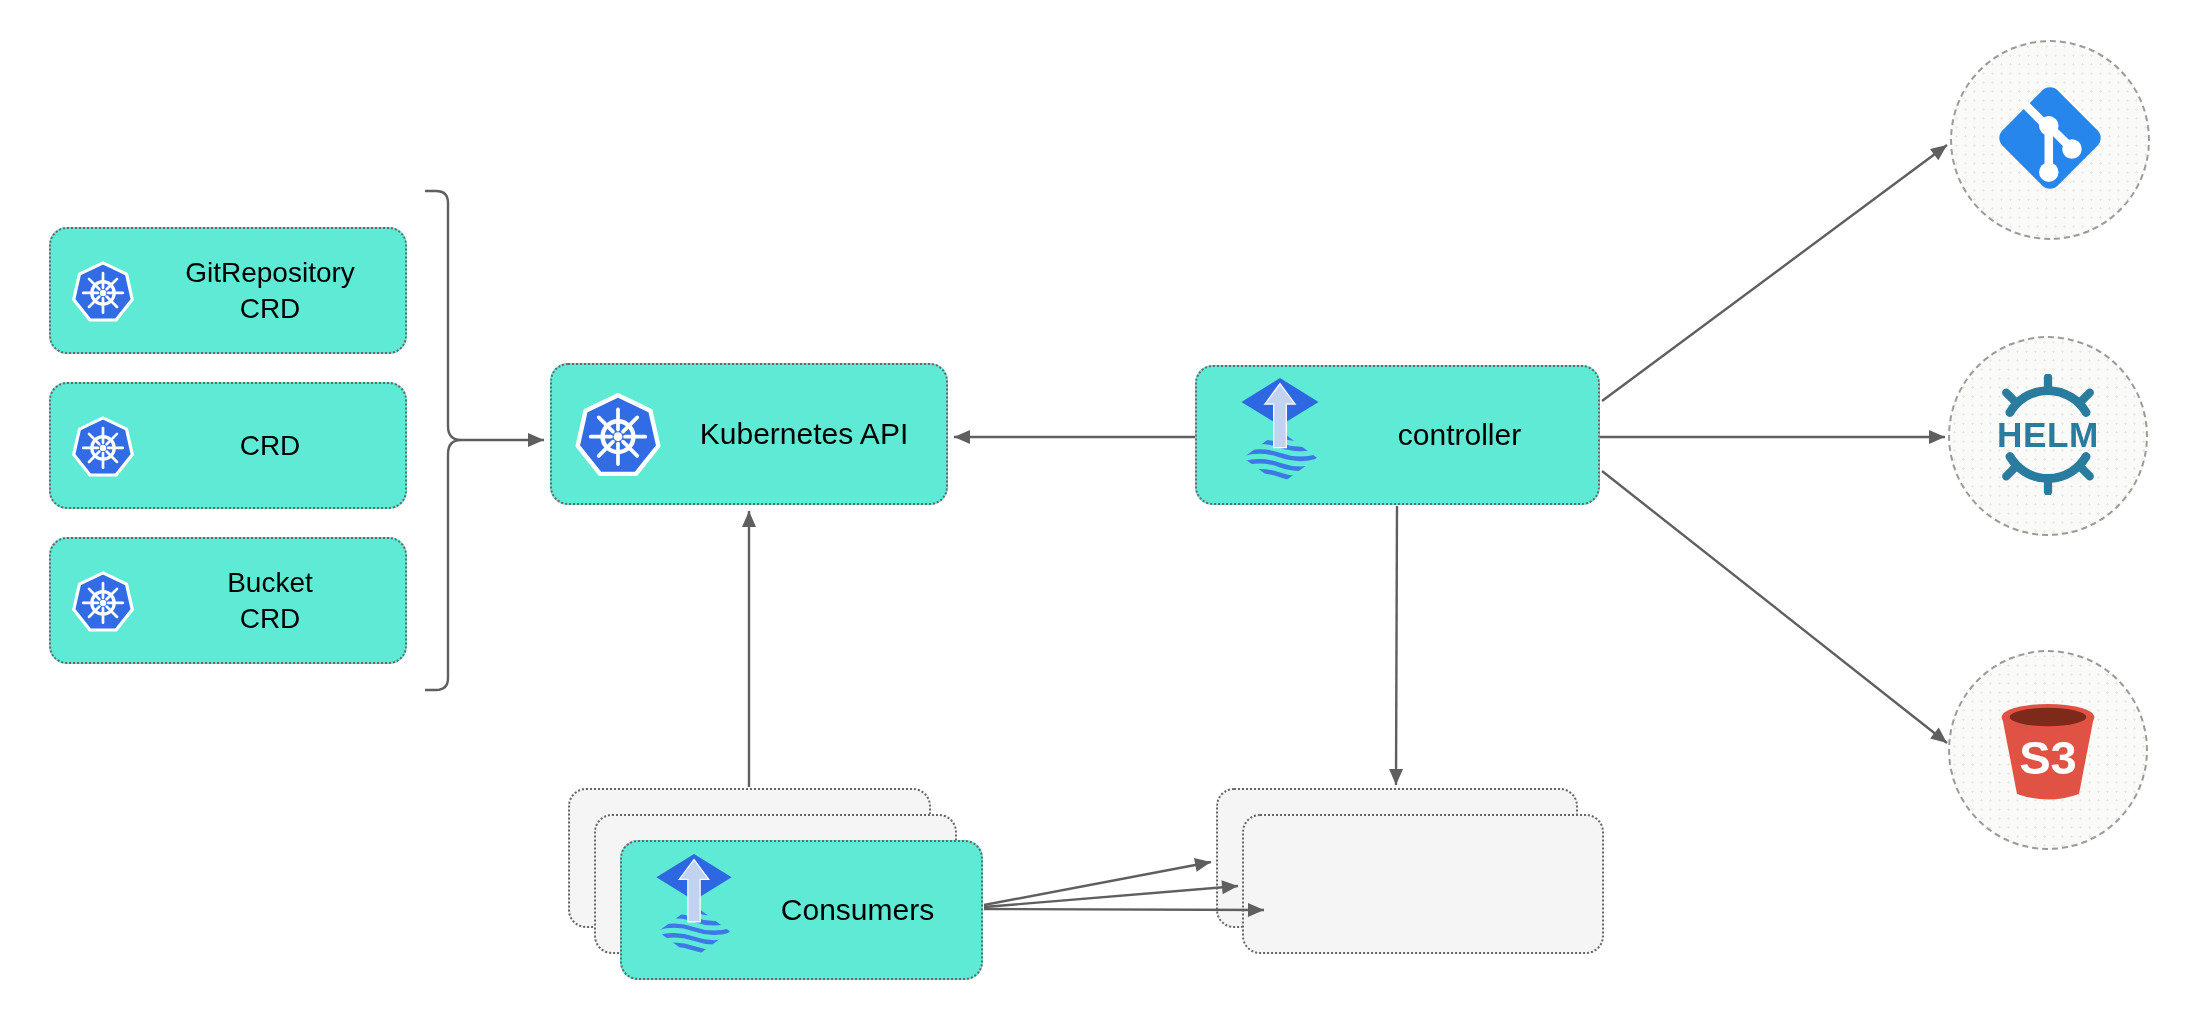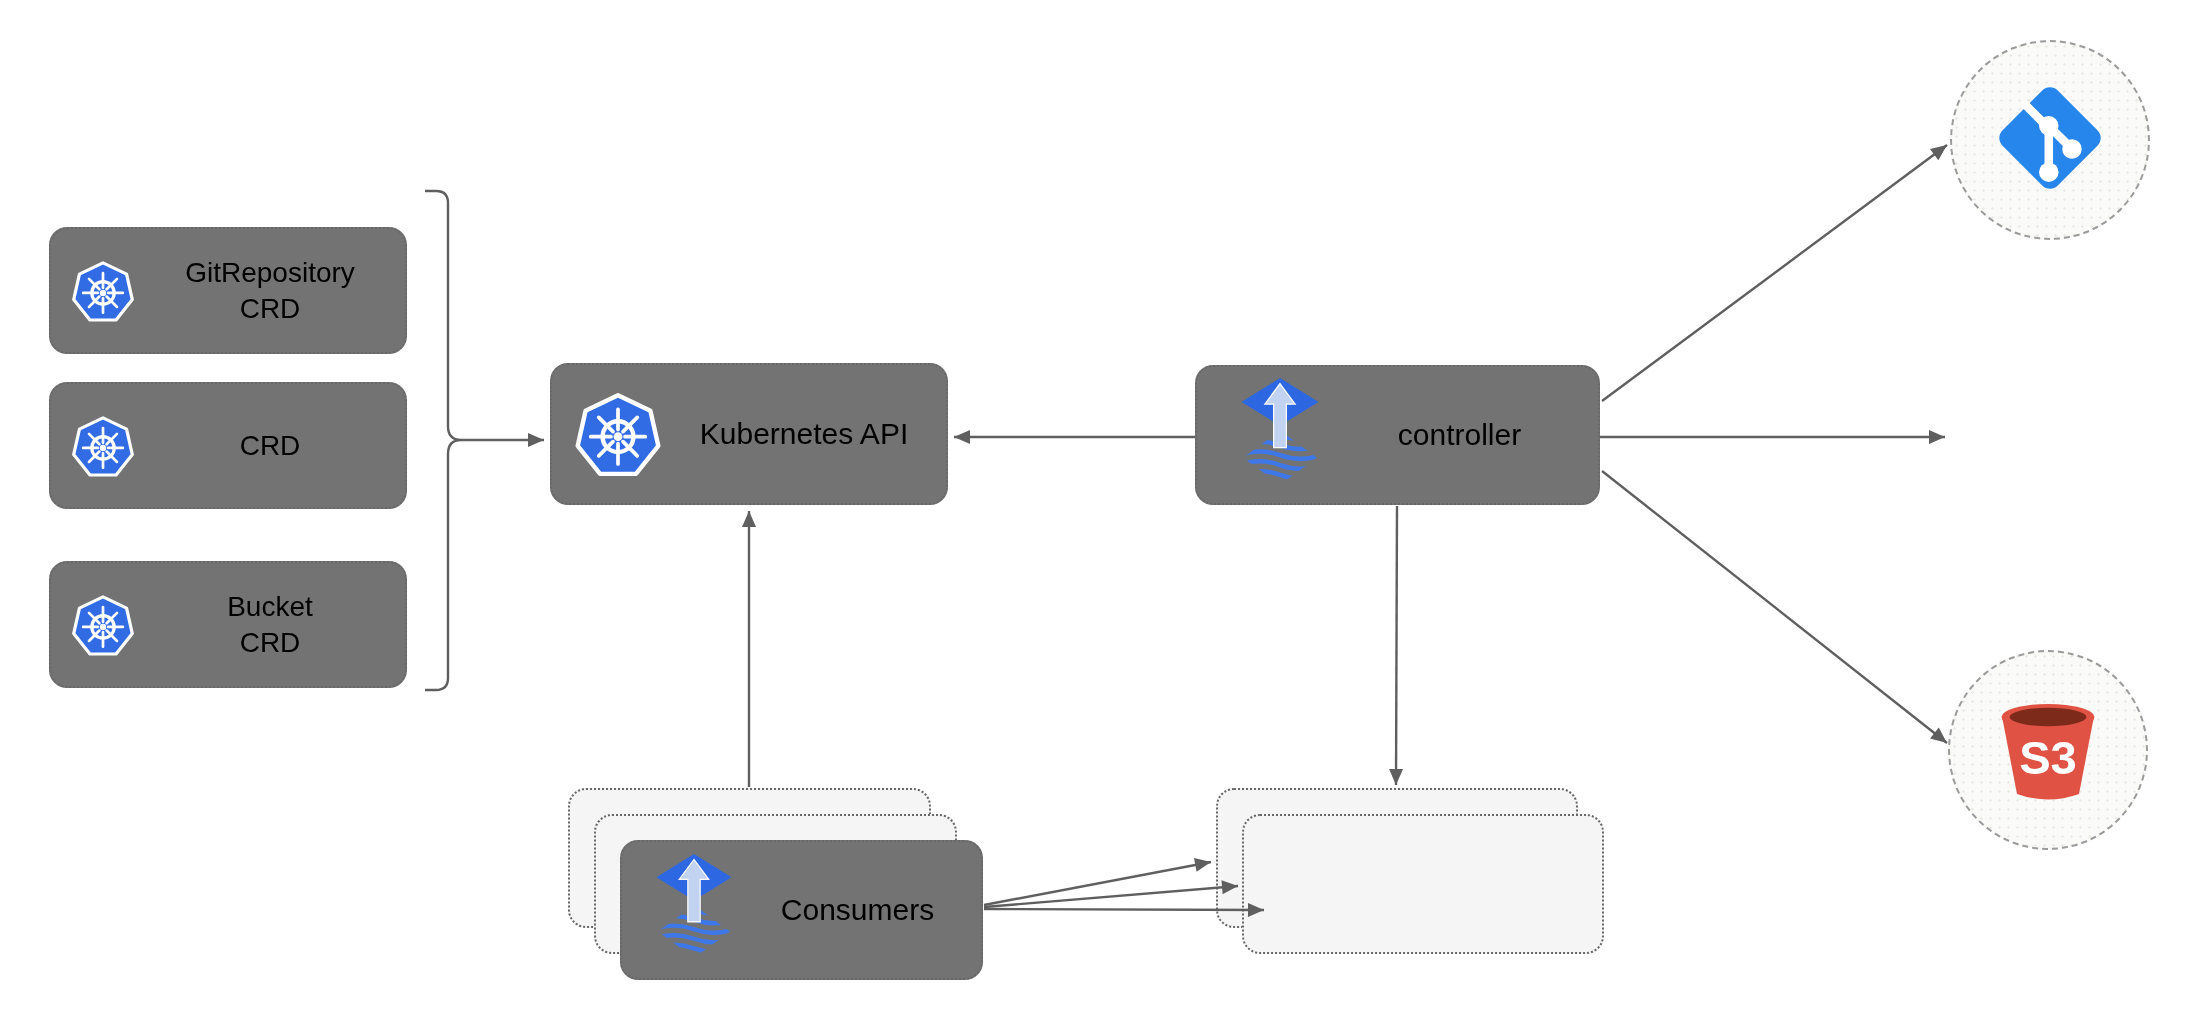--- a/index.html
+++ b/index.html
@@ -5,21 +5,21 @@
   html,body{margin:0;padding:0;background:#ffffff;}
   .canvas{
     position:relative;
     width:2196px;height:1030px;
     background:#ffffff;
     font-family:"Liberation Sans", sans-serif;
     overflow:hidden;
   }
   .node{
     position:absolute;
-    background:#737373;
+    background:#5eead4;
     border:2.5px dotted #676767;
     border-radius:18px;
     box-sizing:border-box;
     display:flex;
     align-items:center;
   }
   .node .icon-wrap{flex:0 0 auto;display:flex;align-items:center;justify-content:center;}
   .node .label{
     flex:1 1 auto;
     text-align:center;
@@ -122,21 +122,21 @@
     <span class="icon-wrap">
       <svg width="64" height="64" viewBox="0 0 100 100">
           <use href="#k8s-icon"></use>
         </svg>
     </span>
     <div class="label">
       <div>CRD</div>
     </div>
   </div>
 
-  <div class="node" style="left:49px;top:561px;width:358px;height:127px;padding-left:20px;">
+  <div class="node" style="left:49px;top:537px;width:358px;height:127px;padding-left:20px;">
     <span class="icon-wrap">
       <svg width="64" height="64" viewBox="0 0 100 100">
           <use href="#k8s-icon"></use>
         </svg>
     </span>
     <div class="label">
       <div>Bucket</div>
       <div>CRD</div>
     </div>
   </div>
@@ -180,20 +180,39 @@
   <div class="stack-ghost" style="left:1242px;top:814px;width:362px;height:140px;"></div>
 
   <div class="endpoint-circle" style="left:1950px;top:40px;">
     <span>
       <svg width="122" height="122" viewBox="0 0 100 100">
           <use href="#git-icon-g"></use>
         </svg>
     </span>
   </div>
 
+  <div class="endpoint-circle" style="left:1948px;top:336px;">
+    <span>
+      <svg width="132" height="121" viewBox="0 0 120 110">
+        <g stroke="#2a7c9e" fill="none" stroke-linecap="round">
+          <path d="M25.4,35 A40,40 0 0 1 94.6,35" stroke-width="8"></path>
+          <path d="M25.4,75 A40,40 0 0 0 94.6,75" stroke-width="8"></path>
+          <g stroke-width="7.5">
+            <line x1="60" y1="15" x2="60" y2="3"></line>
+            <line x1="31.7" y1="26.7" x2="22" y2="17"></line>
+            <line x1="88.3" y1="26.7" x2="98" y2="17"></line>
+            <line x1="60" y1="95" x2="60" y2="107"></line>
+            <line x1="31.7" y1="83.3" x2="22" y2="93"></line>
+            <line x1="88.3" y1="83.3" x2="98" y2="93"></line>
+          </g>
+        </g>
+        <text x="60" y="66" text-anchor="middle" fill="#2a7c9e" font-family="Liberation Sans, sans-serif" font-size="32" font-weight="bold" letter-spacing="0.5">HELM</text>
+      </svg>
+    </span>
+  </div>
 
   <div class="endpoint-circle" style="left:1948px;top:650px;">
     <span>
       <svg width="124" height="124" viewBox="0 0 100 100">
         <path d="M13,25 L25,87 Q50,96 75,87 L87,25 Z" fill="#e05243"></path>
         <ellipse cx="50" cy="25" rx="37.5" ry="10.5" fill="#e05243"></ellipse>
         <ellipse cx="50" cy="25" rx="31" ry="7.5" fill="#7e2a1b"></ellipse>
         <text x="50" y="71" text-anchor="middle" fill="#ffffff" font-family="Liberation Sans, sans-serif" font-size="38" font-weight="bold">S3</text>
       </svg>
     </span>

